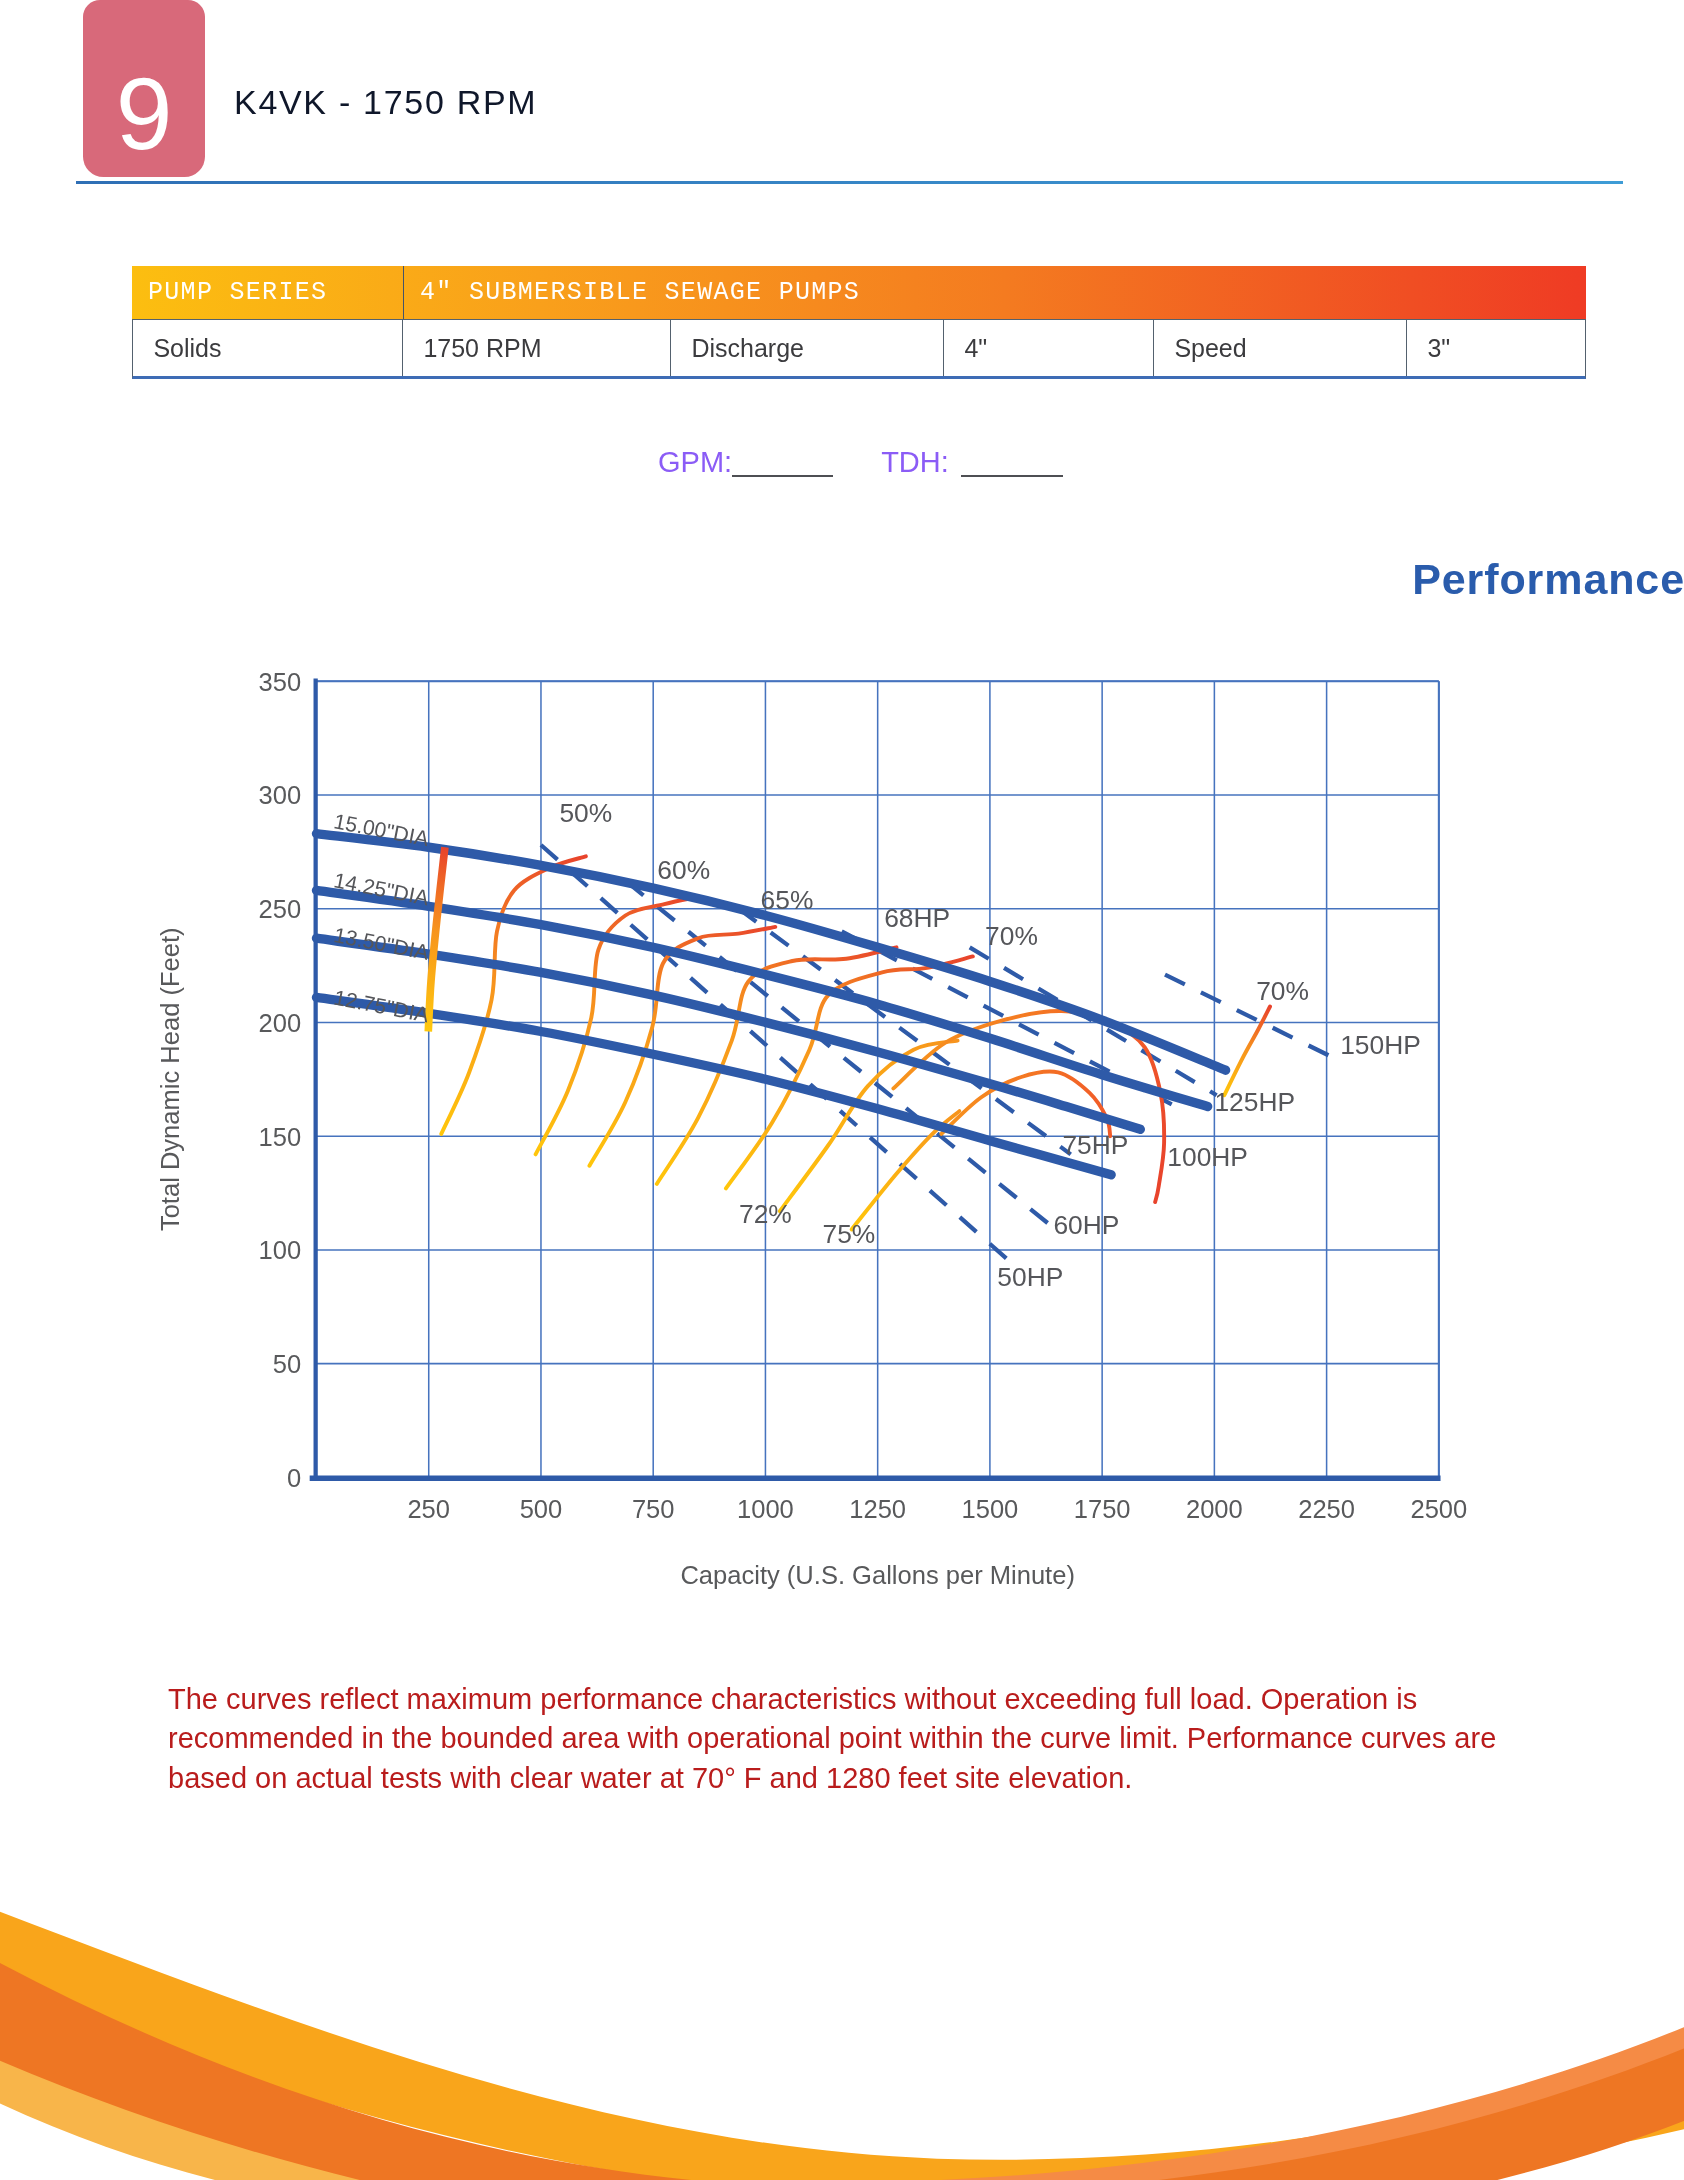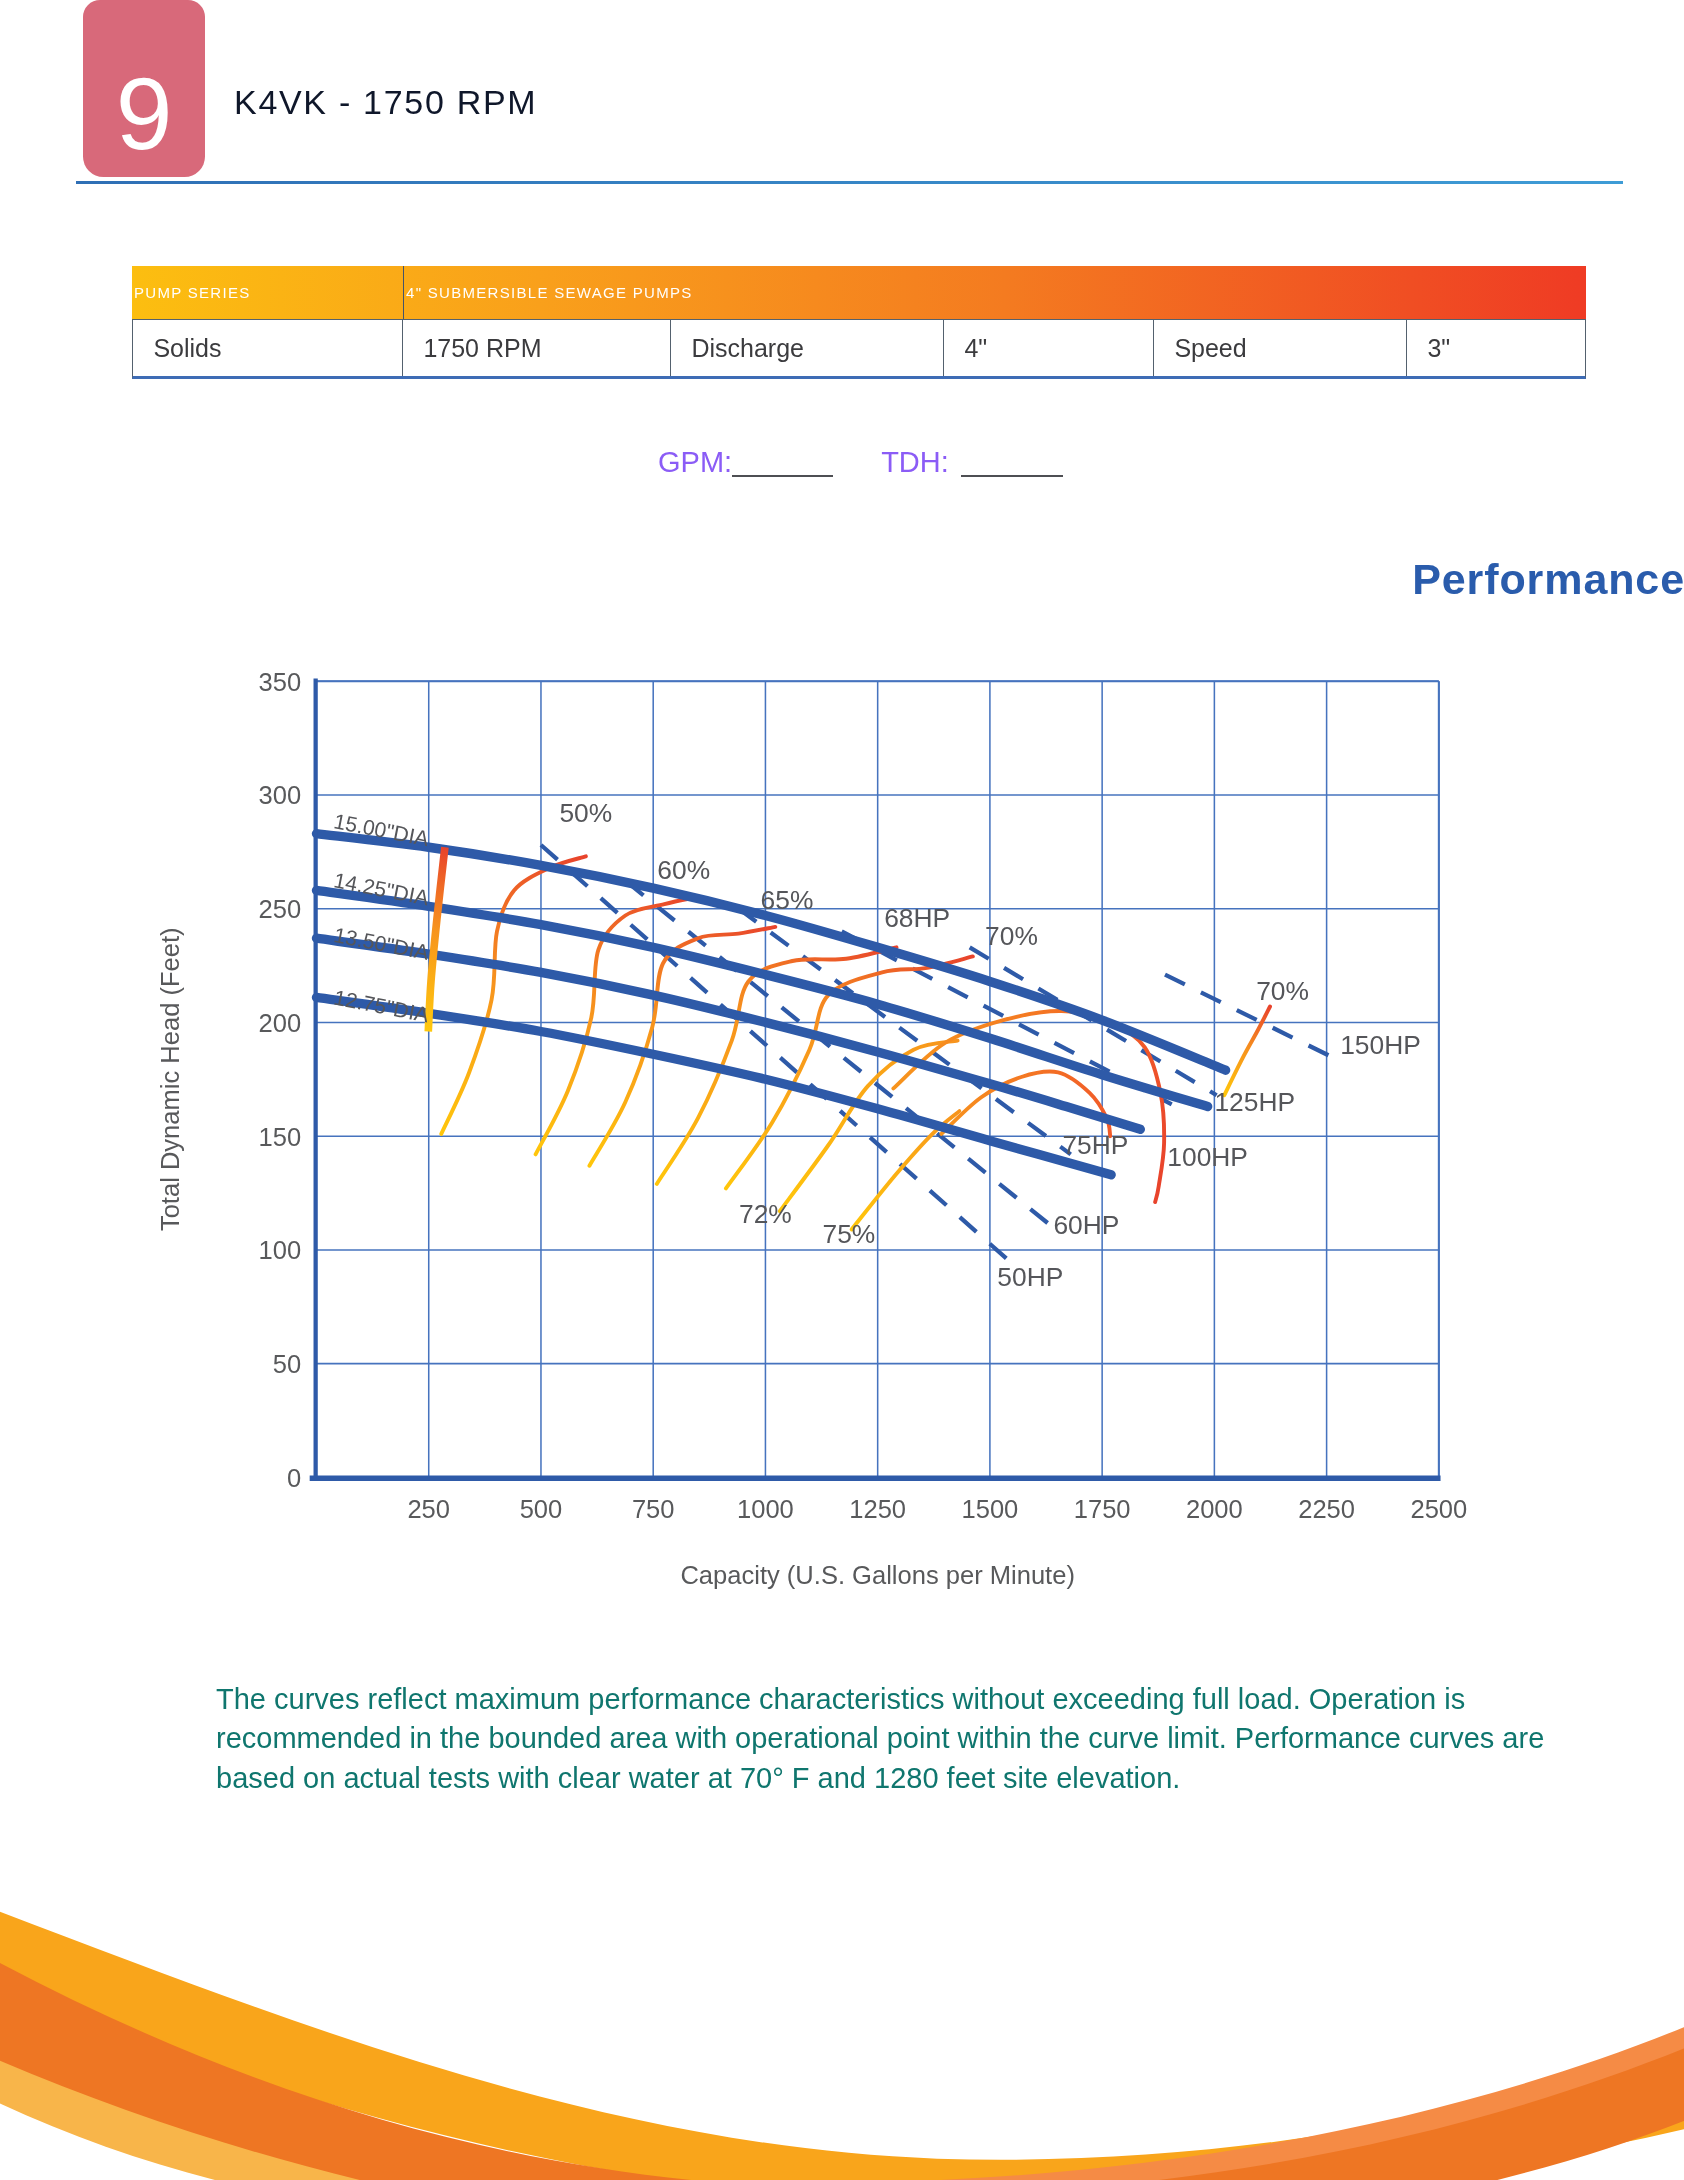--- a/index.html
+++ b/index.html
@@ -19,22 +19,22 @@
   .rule{
     position:absolute;left:76px;top:181px;width:1547px;height:2.6px;
     background:linear-gradient(90deg,#2F6FB5,#3E9CD6);
   }
   .spec{position:absolute;left:132px;top:266px;width:1454px;}
   .spec-header{
     display:grid;grid-template-columns:271px 533px 650px;height:53px;
     background:linear-gradient(90deg,#FCBE10 0%,#F9A01B 28%,#F47B20 60%,#F04E23 88%,#EF3B24 100%);
   }
   .spec-header > div{
-    display:flex;align-items:center;padding-left:2px;color:#ffffff;
-    font-size:15px;letter-spacing:1.3px;border-left:1.7px solid #43536B;box-sizing:border-box;
+    display:flex;align-items:center;padding-left:16px;color:#ffffff;
+    font-size:25px;letter-spacing:1.3px;border-left:1.7px solid #43536B;box-sizing:border-box;font-family:Liberation Mono, monospace;
   }
   .spec-header > div:first-child{border-left:none;}
   .spec-row{
     display:grid;grid-template-columns:269px 268px 273px 210px 253px 174px;height:56px;
     border:1.7px solid #54616E;border-bottom:3.4px solid #3E6CB5;box-sizing:content-box;
   }
   .spec-row > div{
     display:flex;align-items:center;padding-left:20.4px;font-size:25px;color:#3B3B3E;
     border-left:1.7px solid #54616E;box-sizing:border-box;
   }
@@ -46,21 +46,21 @@
   .op .blank{display:inline-block;border-bottom:2.6px solid #4E4F53;height:27px;}
   .op .sp{display:inline-block;width:48px;}
   .chart-title{
     position:absolute;left:0;top:555px;width:100%;text-align:right;
     font-size:43px;font-weight:bold;color:#2A5CAC;letter-spacing:0.9px;
   }
   #chart-wrap{position:absolute;left:153px;top:647px;width:1371px;height:971px;}
   #chart-svg{width:100%;height:100%;display:block;}
   .note{
     position:absolute;left:168px;top:1680px;width:1363px;
-    font-size:29px;line-height:1.36;color:#0f766e;margin-left:48px;
+    font-size:29px;line-height:1.36;color:#b91c1c;
   }
   #swoosh{position:absolute;left:0;top:1865px;width:1685px;height:315px;display:block;}
 </style>
 </head>
 <body>
 
 <div class="badge">
   <span>9</span>
 </div>
 <div class="page-title">K4VK - 1750 RPM</div>

